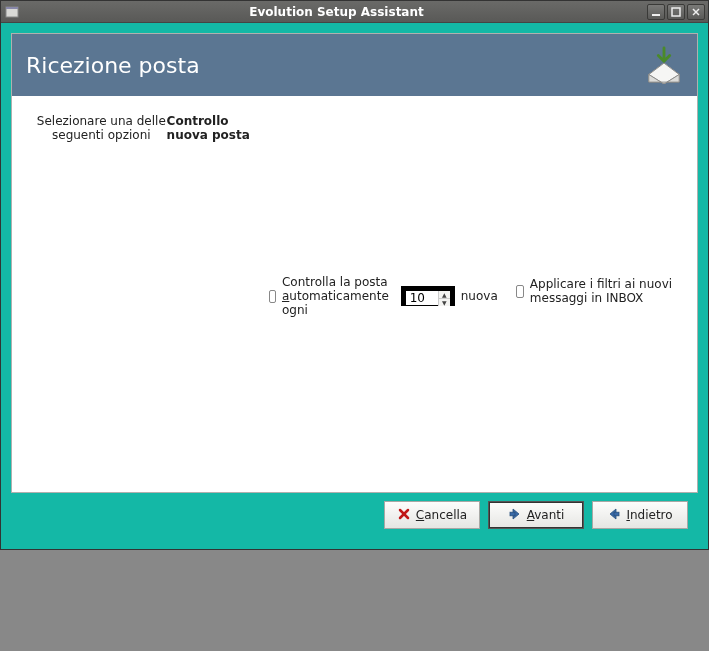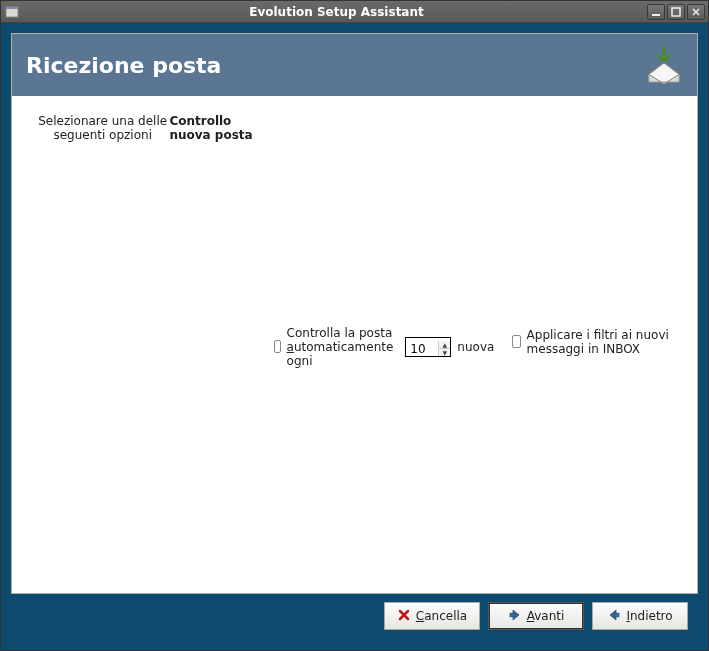--- a/index.html
+++ b/index.html
@@ -8,22 +8,22 @@
     padding: 0;
     font-family: "DejaVu Sans", "Liberation Sans", Arial, sans-serif;
     font-size: 12px;
     background: #888;
     width: 709px;
     height: 651px;
     overflow: hidden;
   }
   .window {
     width: 709px;
-    height: 651px;
-    background: #0c4a6e;
+    height: 550px;
+    background: #14b8a6;
     border: 1px solid #333;
     display: flex;
     flex-direction: column;
   }
   .titlebar {
     height: 22px;
     background: linear-gradient(to bottom, #6a6a68 0%, #595957 100%);
     display: flex;
     align-items: center;
     padding: 0 3px;
@@ -78,21 +78,21 @@
   .banner {
     height: 62px;
     background: #5b7692;
     display: flex;
     align-items: center;
     padding: 0 14px;
   }
   .banner-title {
     color: #fff;
     font-size: 22px;
-    font-weight: bold;
+    font-weight: normal;
     flex: 1;
   }
   .banner-icon {
     width: 38px;
     height: 38px;
   }
   .body-area {
     flex: 1;
     padding: 18px 24px 14px 24px;
     display: flex;
@@ -124,22 +124,22 @@
     border: 1px solid #888;
     background: #fff;
     border-radius: 2px;
     cursor: pointer;
   }
   .underline-accesskey {
     text-decoration: underline;
   }
   .spinbox {
     display: inline-flex;
-    align-items: flex-end;
-    border: 1px solid #000000;
+    align-items: flex-start;
+    border: 5px solid #000000;
     height: 20px;
     background: #fff;
   }
   .spinbox input {
     width: 32px;
     border: none;
     outline: none;
     padding: 0 4px;
     font-size: 12px;
     font-family: inherit;

